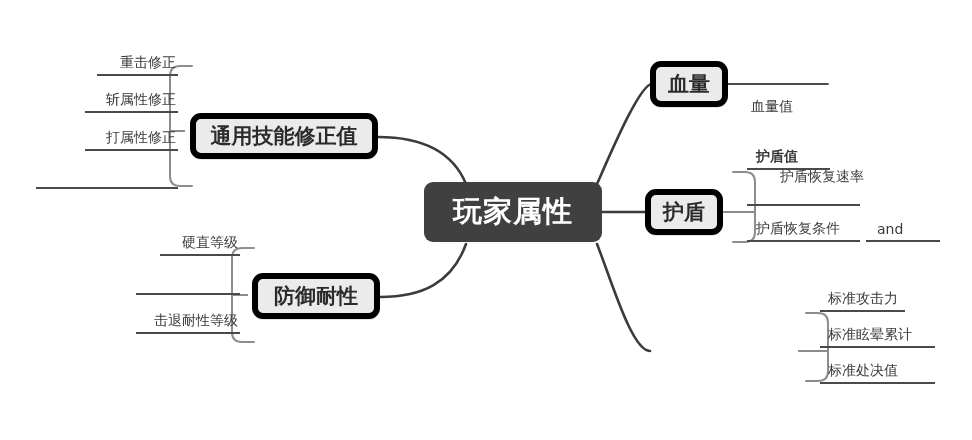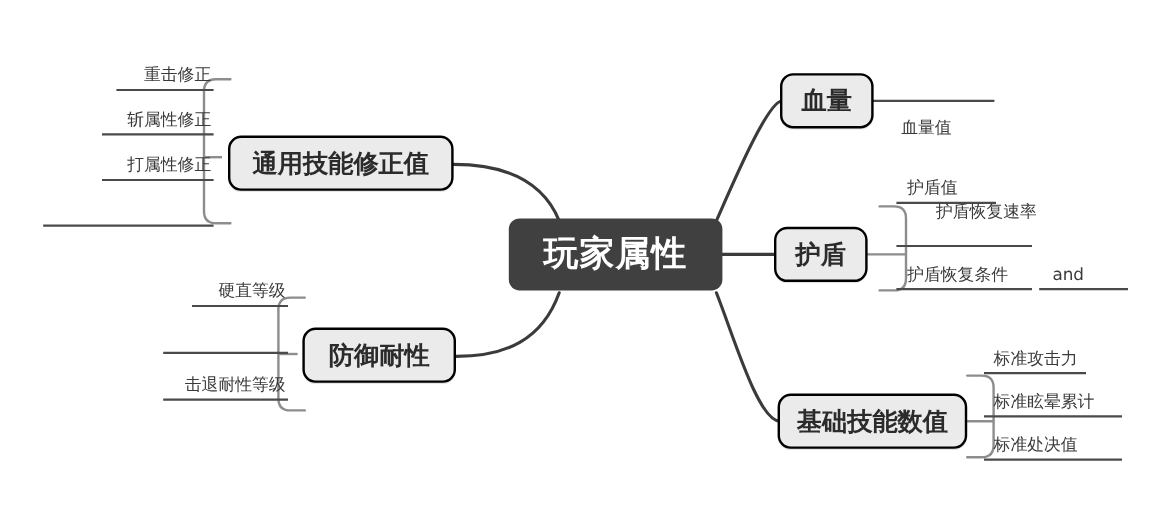--- a/index.html
+++ b/index.html
@@ -37,21 +37,21 @@
     background: #404040;
     border-radius: 9px;
     color: #ffffff;
     font-size: 29px;
     font-weight: bold;
     letter-spacing: 1px;
     z-index: 3;
   }
   .branch-node {
     background: #ebebeb;
-    border: 2px solid #000000;
+    border: 6px solid #000000;
     border-radius: 11px;
     color: #2b2b2b;
     font-size: 21px;
     font-weight: bold;
     z-index: 3;
     box-shadow: 0 1px 0 rgba(0,0,0,0.10);
   }
   .leaf {
     position: absolute;
     font-size: 14px;
@@ -115,32 +115,31 @@
   <div class="node root-node" style="left:424px; top:182px; width:178px; height:60px;">玩家属性</div>
 
   <div class="node branch-node" style="left:190px; top:113px; width:188px; height:46px;">通用技能修正值</div>
 
   <div class="node branch-node" style="left:252px; top:273px; width:128px; height:46px;">防御耐性</div>
 
   <div class="node branch-node" style="left:650px; top:61px; width:78px; height:46px;">血量</div>
 
   <div class="node branch-node" style="left:645px; top:189px; width:78px; height:46px;">护盾</div>
 
-  <div class="node branch-node" style="left:648px; top:328px; width:158px; height:46px;">基础技能数值</div>
 
   <div class="leaf leaf-left" style="left:98px; top:54px; width:78px;">重击修正</div>
   <div class="leaf leaf-left" style="left:86px; top:91px; width:90px;">斩属性修正</div>
   <div class="leaf leaf-left" style="left:86px; top:129px; width:90px;">打属性修正</div>
 
   <div class="leaf leaf-left" style="left:161px; top:234px; width:77px;">硬直等级</div>
   <div class="leaf leaf-left" style="left:137px; top:312px; width:101px;">击退耐性等级</div>
 
   <div class="leaf leaf-right" style="left:751px; top:54px;margin-top:44px;">血量值</div>
 
-  <div class="leaf leaf-right" style="left:756px; top:148px;">护盾值</div>
+  <div class="leaf leaf-right" style="left:756px; top:148px;font-weight:bold;">护盾值</div>
   <div class="leaf leaf-right" style="left:756px; top:168px;margin-left:24px;">护盾恢复速率</div>
   <div class="leaf leaf-right" style="left:756px; top:220px;">护盾恢复条件</div>
   <div class="leaf leaf-right" style="left:877px; top:221px;">and</div>
 
   <div class="leaf leaf-right" style="left:828px; top:290px;">标准攻击力</div>
   <div class="leaf leaf-right" style="left:828px; top:326px;">标准眩晕累计</div>
   <div class="leaf leaf-right" style="left:828px; top:362px;">标准处决值</div>
 
 </div>
 

